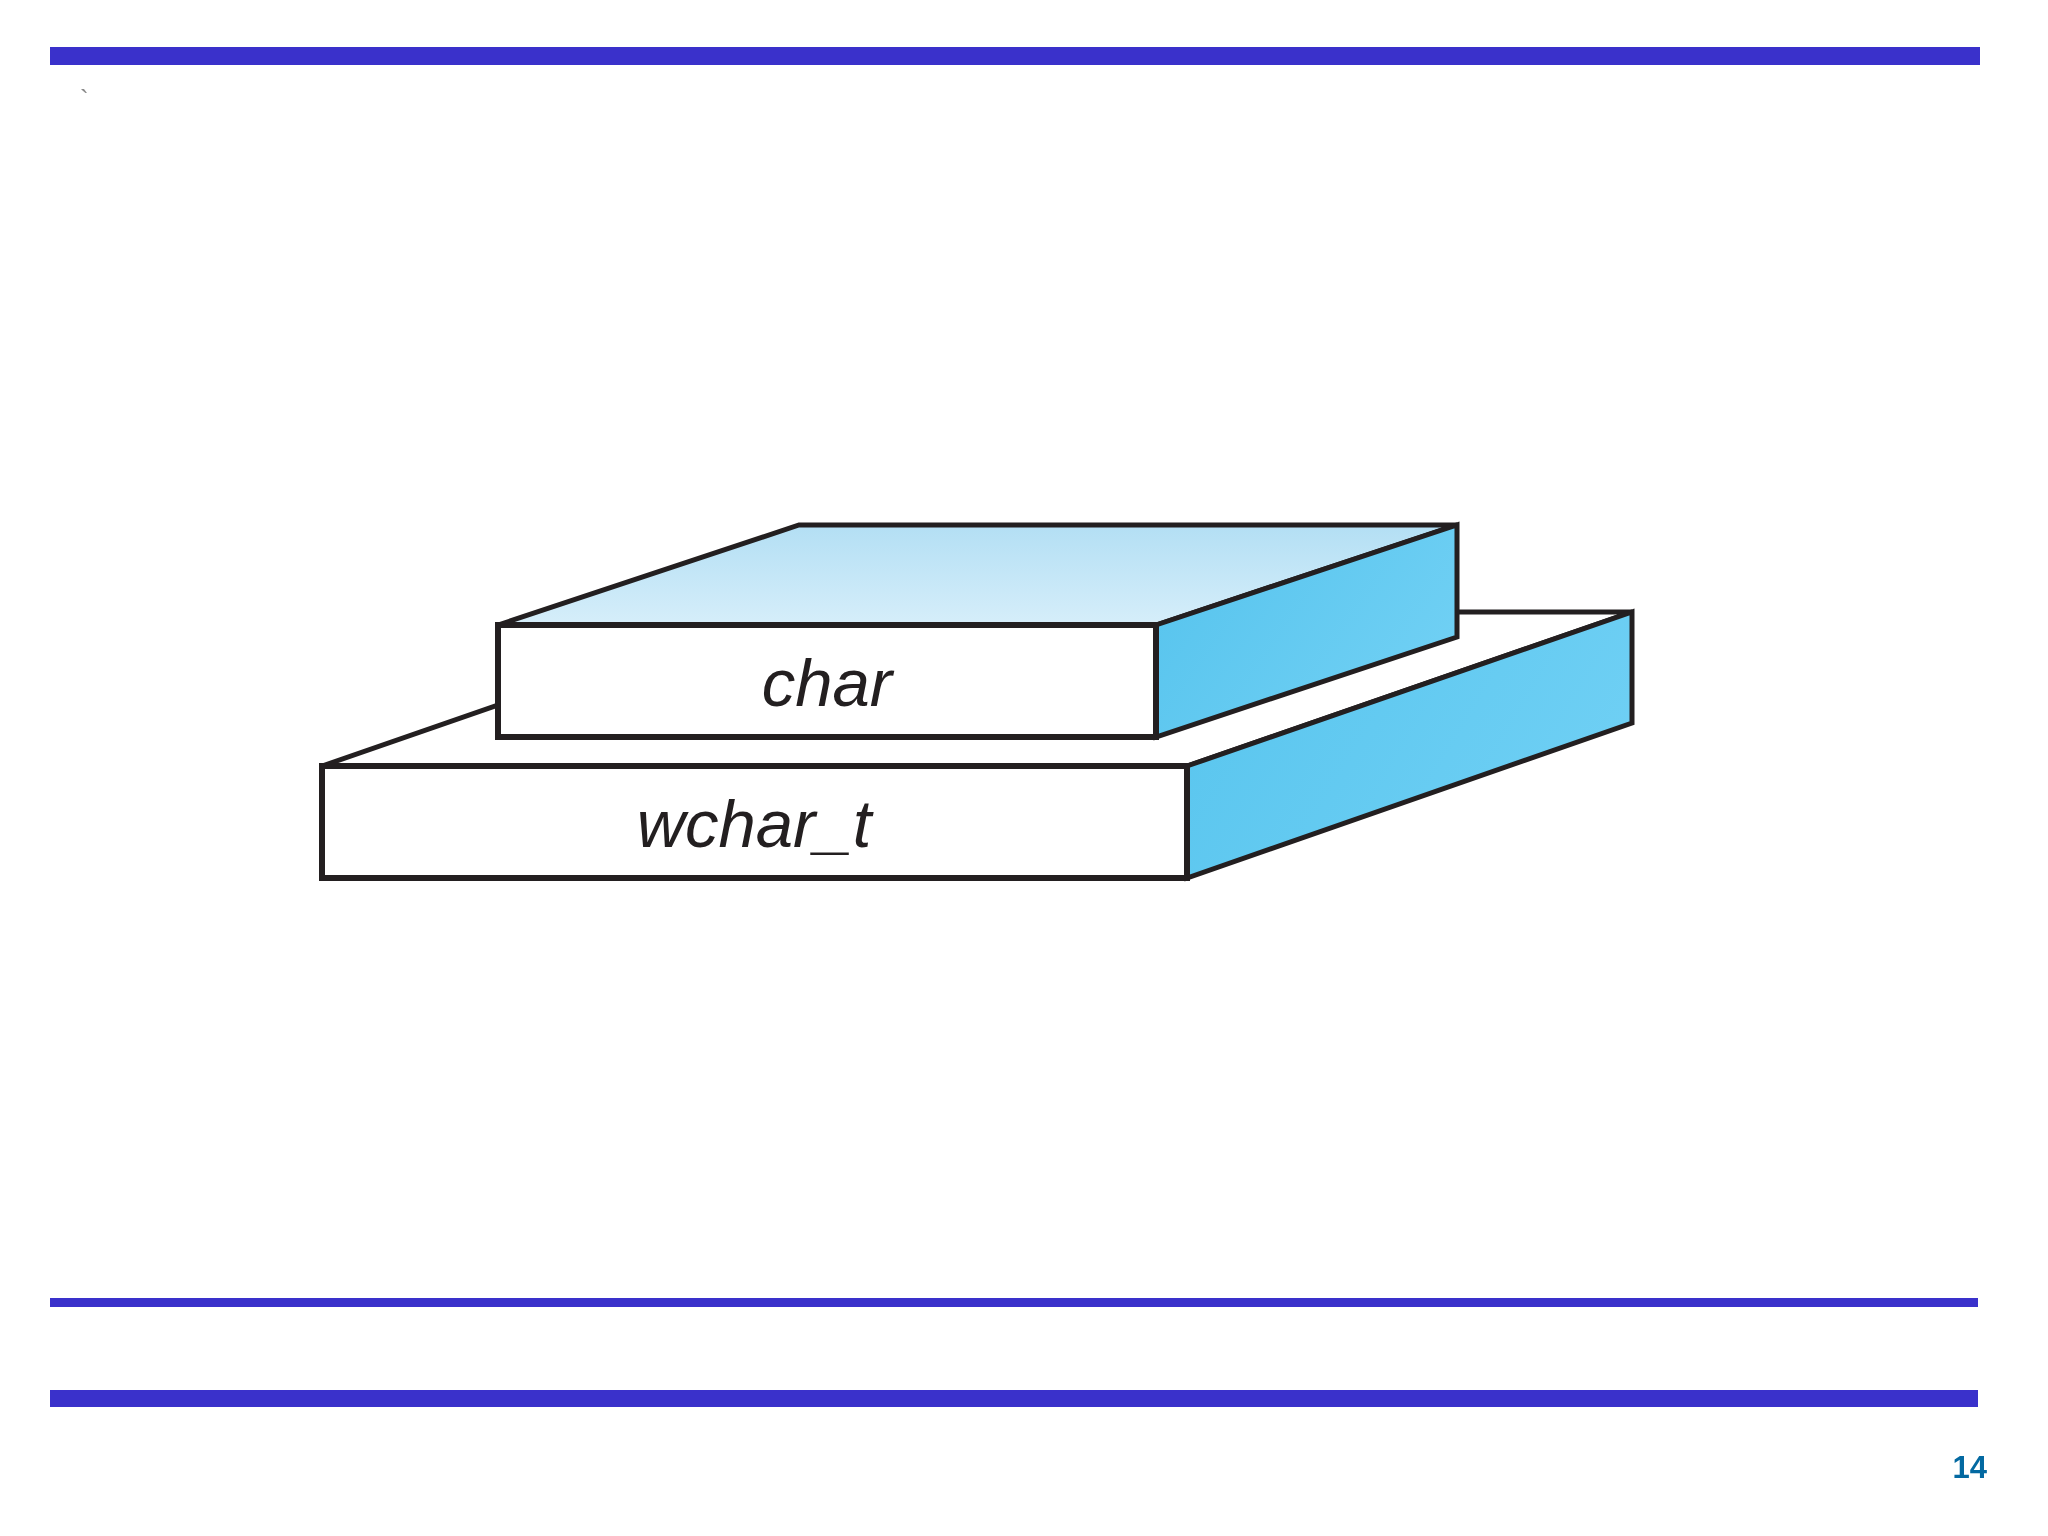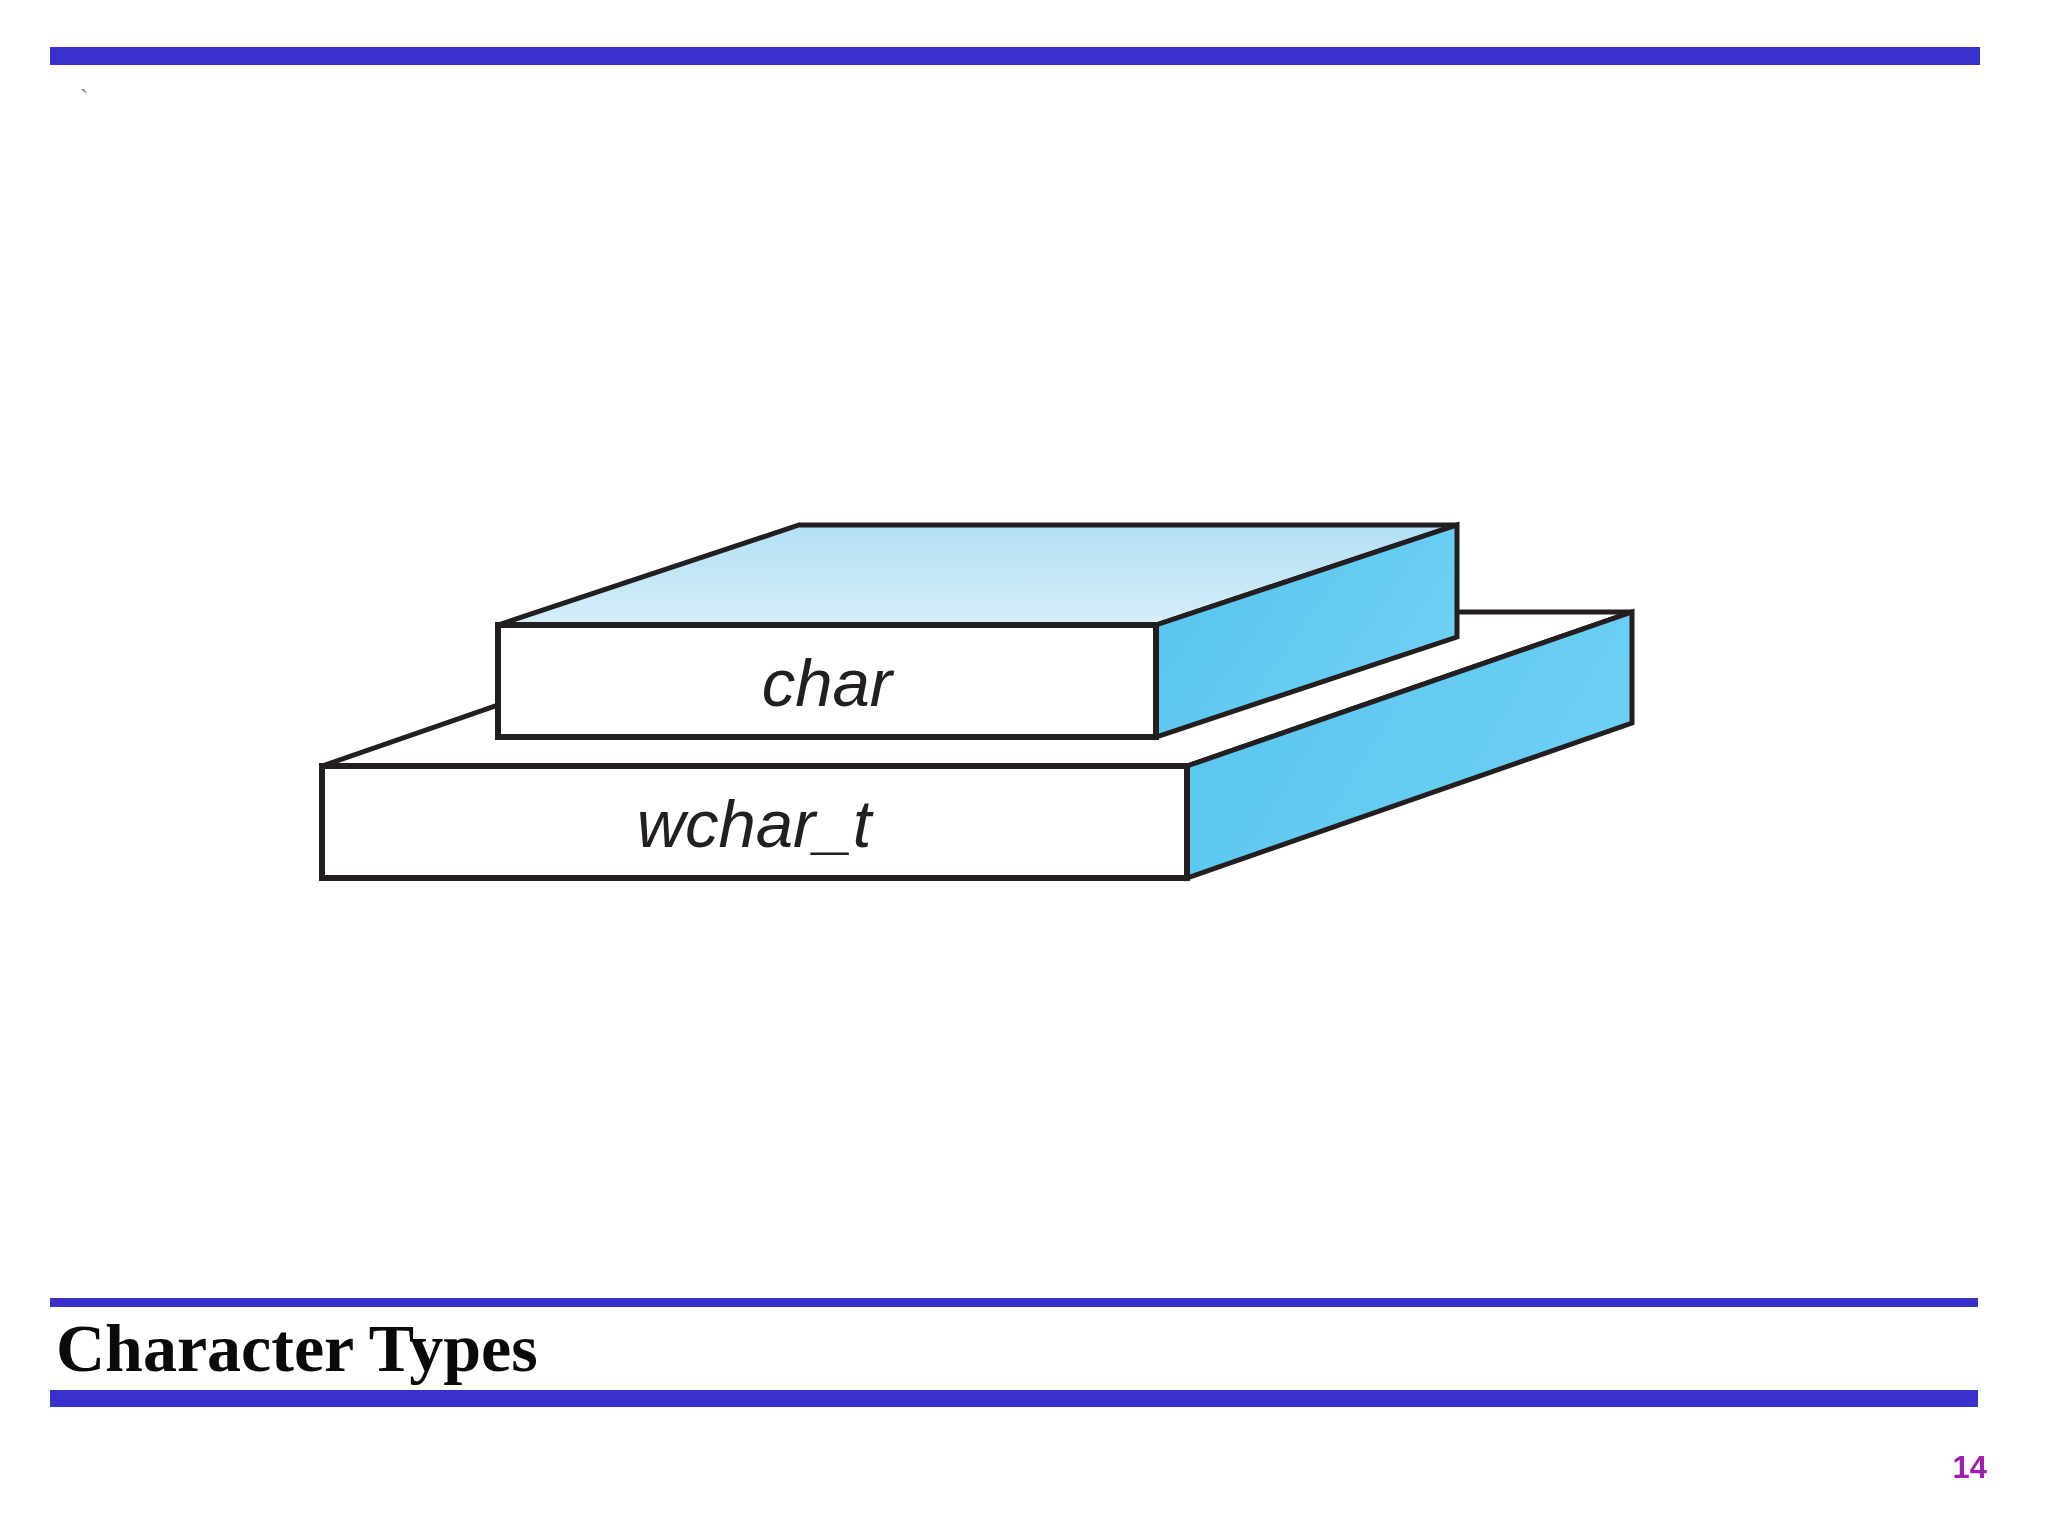--- a/index.html
+++ b/index.html
@@ -72,21 +72,21 @@
     height: 17px;
     background: #3a31cb;
   }
   .page-number {
     position: absolute;
     right: 61px;
     top: 1450px;
     font-family: "Liberation Sans", sans-serif;
     font-weight: bold;
     font-size: 31px;
-    color: #a21caf;
+    color: #0369a1;
   }
 </style>
 </head>
 <body>
 
 <div class="slide">
 
   <div class="top-accent-bar"></div>
 
   <div class="stray-mark">`</div>
@@ -118,19 +118,18 @@
       <polygon points="1156,625 1457,525 1457,637 1156,737" fill="url(#sideFaceGrad)"></polygon>
       <polygon points="498,625 1156,625 1156,737 498,737" fill="#ffffff" stroke-width="6"></polygon>
     </g>
 
     <text class="slab-label" x="827" y="706" text-anchor="middle">char</text>
     <text class="slab-label" x="754" y="847" text-anchor="middle">wchar_t</text>
   </svg>
 
   <div class="footer-rule-top"></div>
 
-  <div class="slide-title">Character Types</div>
 
   <div class="footer-rule-bottom"></div>
 
   <div class="page-number">14</div>
 
 </div>
 
 </body></html>

